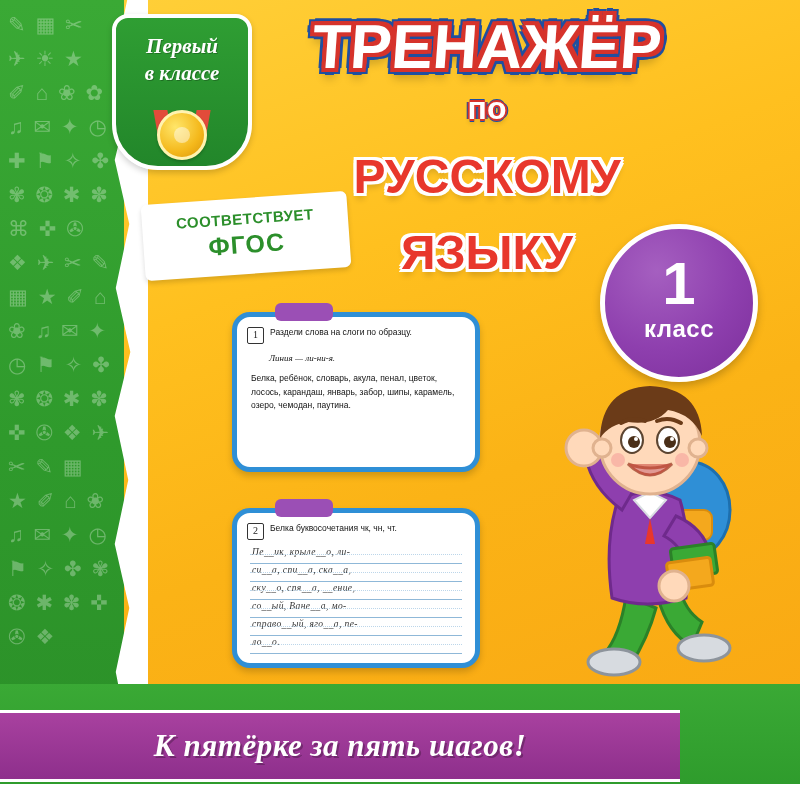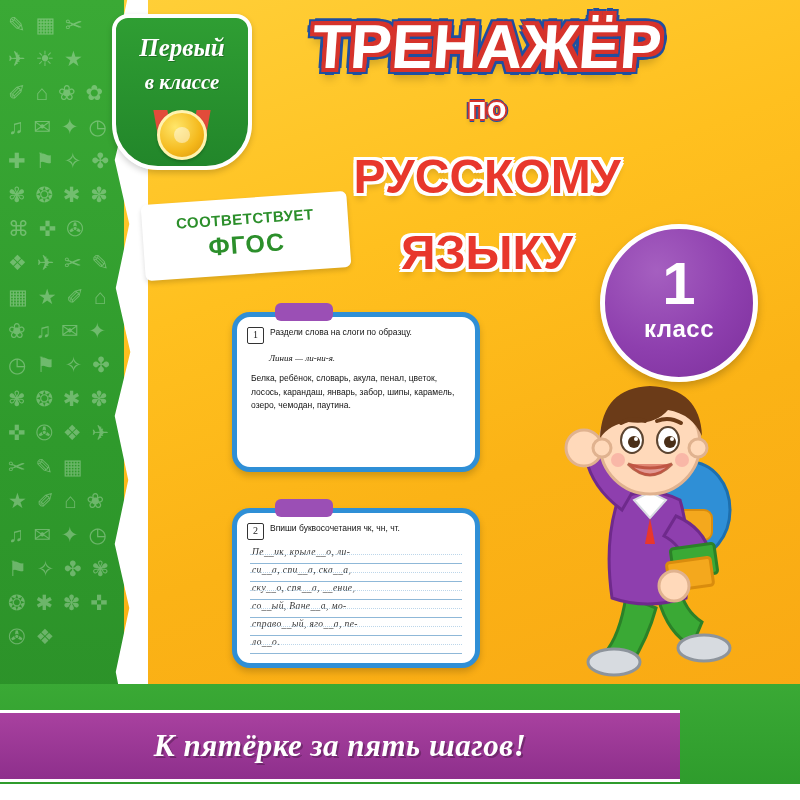--- a/index.html
+++ b/index.html
@@ -40,22 +40,22 @@
     background:linear-gradient(180deg,#2f9e33 0%,#22862a 100%);
     border:4px solid #ffffff;
     border-radius:16px 16px 46px 46px;
     box-shadow:0 3px 6px rgba(0,0,0,.18);
     text-align:center;
   }
   .badge-first .l1,.badge-first .l2{
     color:#ffffff;font-family:"Liberation Serif", serif;font-style:italic;font-weight:bold;
     text-shadow:1px 1px 0 rgba(0,0,0,.25);
   }
-  .badge-first .l1{font-size:25px;margin-top:16px;}
-  .badge-first .l2{font-size:21px;margin-top:8px;}
+  .badge-first .l1{font-size:21px;margin-top:16px;}
+  .badge-first .l2{font-size:21px;margin-top:2px;}
   .medal{
     position:absolute;left:50%;transform:translateX(-50%);
     bottom:6px;width:44px;height:44px;border-radius:50%;
     background:radial-gradient(circle at 35% 32%,#ffe66a 0%,#f4b81b 60%,#d9930b 100%);
     border:3px solid #fff3b0;
     box-shadow:0 2px 3px rgba(0,0,0,.2);
   }
   .medal:after{
     content:"";position:absolute;left:50%;top:50%;width:16px;height:16px;
     transform:translate(-50%,-50%);border-radius:50%;
@@ -231,21 +231,21 @@
       <div class="task-example">Линия — ли-ни-я.</div>
       <div class="task-body">Белка, ребёнок, словарь, акула, пенал, цветок, лосось, карандаш, январь, забор, шипы, карамель, озеро, чемодан, паутина.</div>
     </div>
   </div>
 
   <div class="card card2">
     <div class="card-tab"></div>
     <div class="card-inner">
       <div class="task-head">
         <div class="task-num">2</div>
-        <div class="task-text">Впиши буквосочетания чк, чн, чт.</div>
+        <div class="task-text">Белка буквосочетания чк, чн, чт.</div>
       </div>
       <div class="lines">
         <div class="wline">
             <span class="hand">Пе__ик, крыле__о, ли-</span>
           </div>
         <div class="wline">
             <span class="hand">си__а, спи__а, ска__а,</span>
           </div>
         <div class="wline">
             <span class="hand">ску__о, спя__а, __ение,</span>

